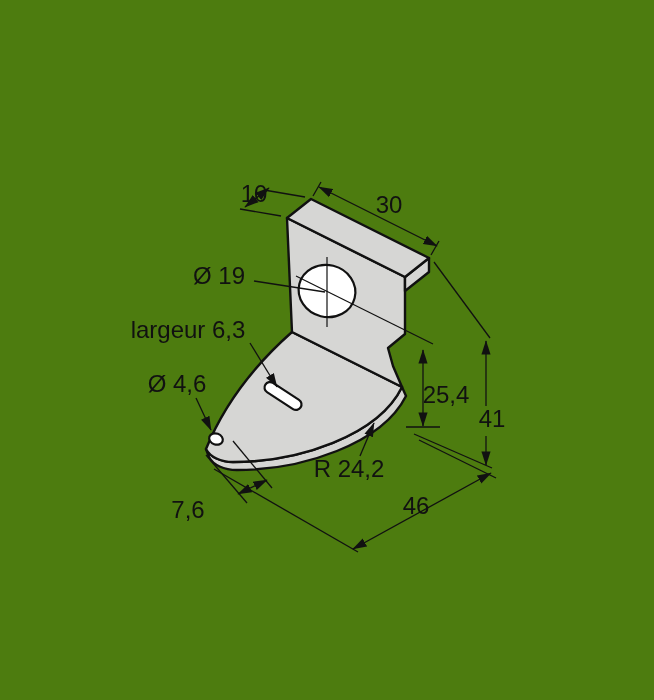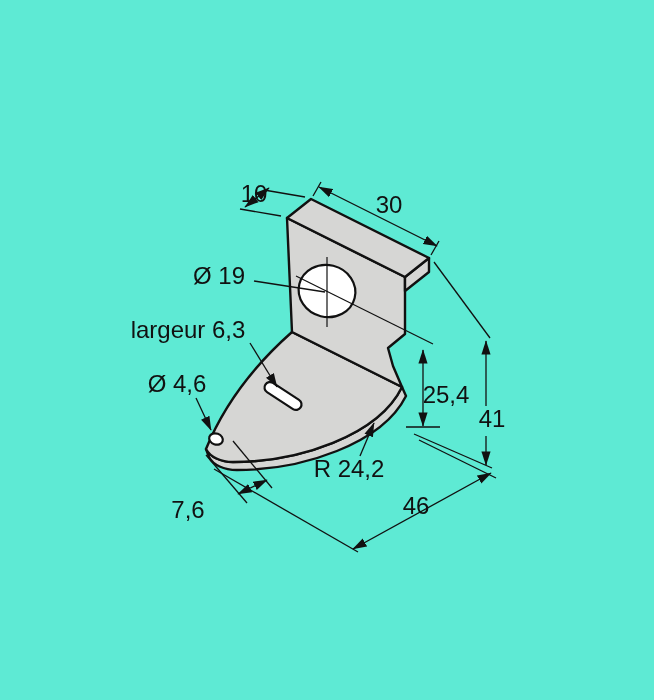--- a/index.html
+++ b/index.html
@@ -1,20 +1,20 @@
 <!DOCTYPE html>
 <html><head>
 <meta charset="utf-8">
 <style>
   html, body { margin: 0; padding: 0; background: #ffffff; }
   .stage {
     width: 654px;
     height: 700px;
     position: relative;
-    background: #5eead4;
+    background: #4d7c0f;
     overflow: hidden;
     font-family: "Liberation Sans", "DejaVu Sans", sans-serif;
   }
   svg { display: block; }
   .part      { stroke: #111111; stroke-width: 2.4; stroke-linejoin: round; }
   .hole      { fill: #ffffff; stroke: #111111; stroke-width: 2.2; }
   .thinline  { stroke: #111111; stroke-width: 1.3; fill: none; }
   .centerln  { stroke: #111111; stroke-width: 1.2; fill: none; }
   .dim-text  {
     font: 24px "Liberation Sans", "DejaVu Sans", sans-serif;

